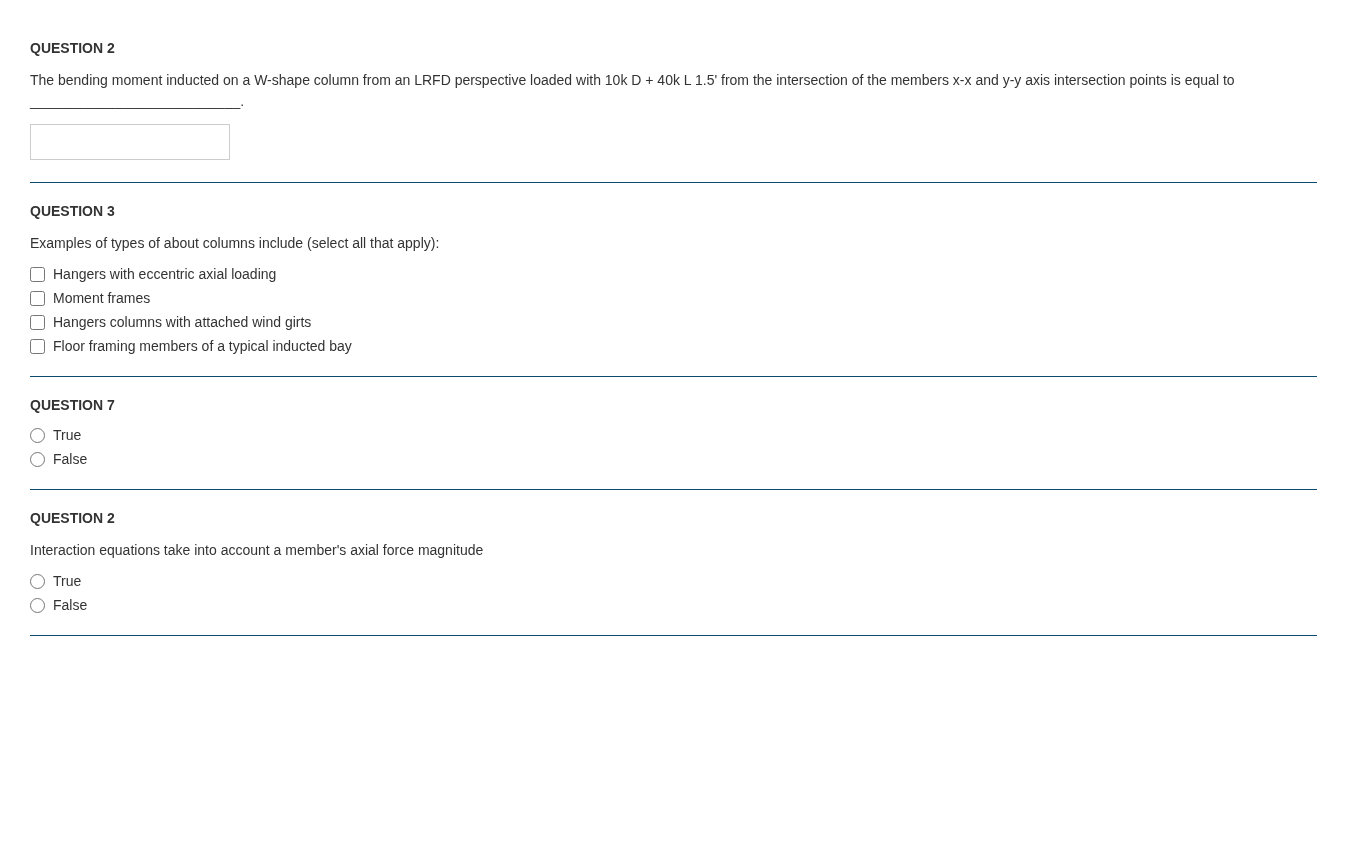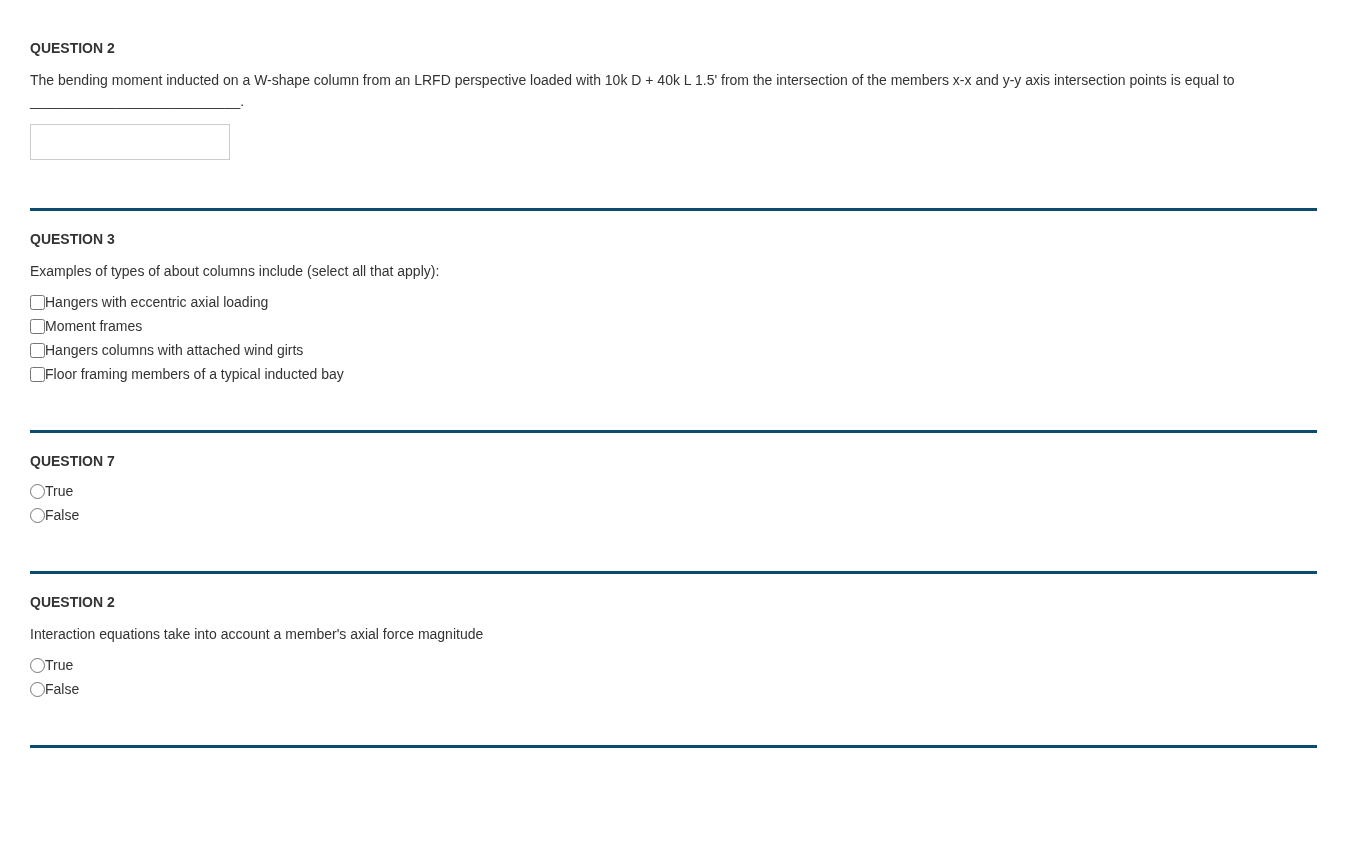--- a/index.html
+++ b/index.html
@@ -10,22 +10,22 @@
 
     body {
       font-family: Arial, sans-serif;
       font-size: 14px;
       color: #333;
       background: #fff;
       padding: 20px 30px;
     }
 
     .question-block {
-      padding: 20px 0 48px 0;
-      border-bottom: 3px solid #0c4a6e;
+      padding: 20px 0 22px 0;
+      border-bottom: 1px solid #0c4a6e;
     }
 
     .question-label {
       font-weight: bold;
       font-size: 14px;
       margin-bottom: 14px;
       color: #333;
     }
 
     .question-text {
@@ -47,20 +47,21 @@
     .checkbox-group, .radio-group {
       display: flex;
       flex-direction: column;
       gap: 8px;
       margin-top: 4px;
     }
 
     .checkbox-item, .radio-item {
       display: flex;
       align-items: center;
+      gap: 8px;
       font-size: 14px;
     }
 
     .checkbox-item input[type="checkbox"],
     .radio-item input[type="radio"] {
       width: 15px;
       height: 15px;
       margin: 0;
       cursor: pointer;
       accent-color: #333;

